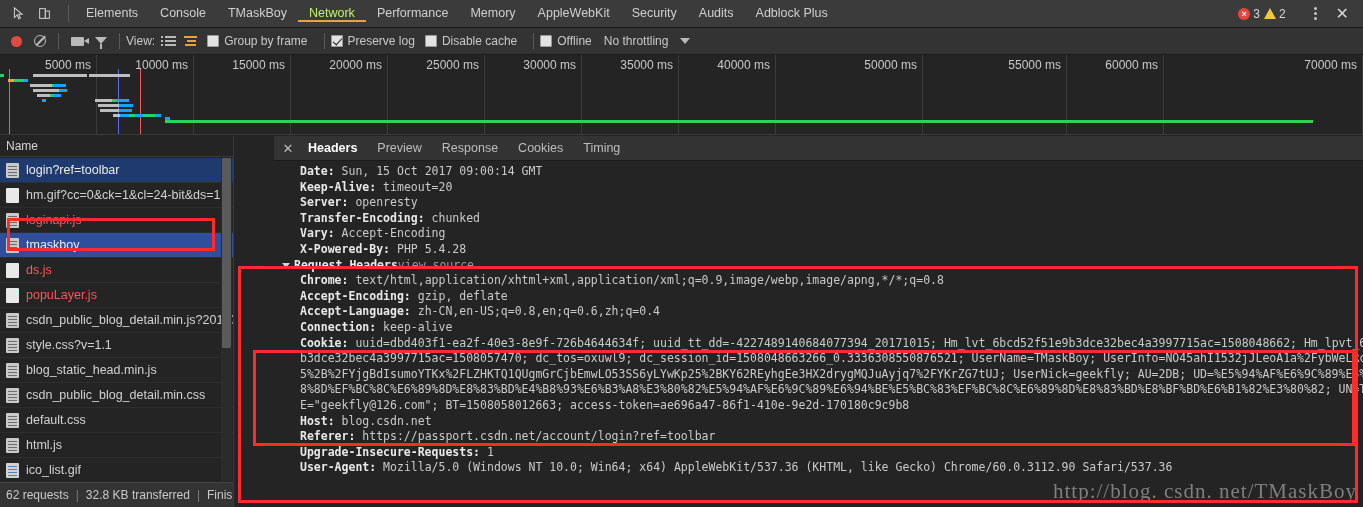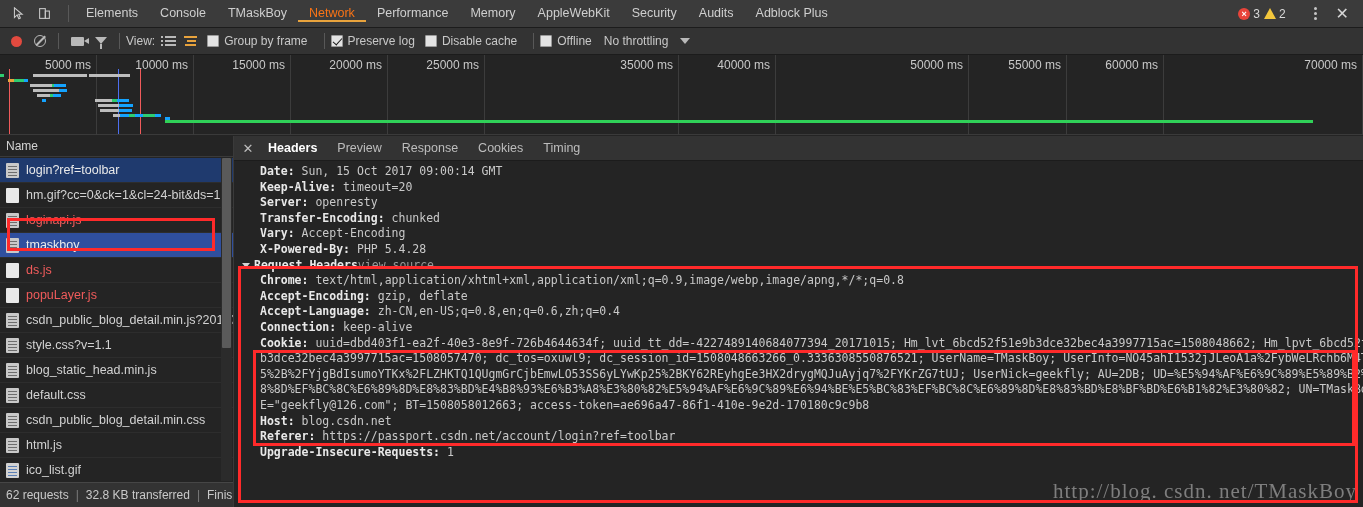--- a/index.html
+++ b/index.html
@@ -27,21 +27,21 @@
     color: #c9c9c9; cursor: pointer; border-radius: 2px;
   }
   .mb-sep { width: 1px; background: #595959; margin: 5px 6px; }
   .mb-tabs { display: flex; align-items: center; flex: 1; }
   .mb-tab {
     display: flex; align-items: center; padding: 0 11px;
     color: #cfcfcf; font-size: 12.5px; cursor: pointer;
     border-bottom: 2px solid transparent; position: relative; top: 0;
     white-space: nowrap;
   }
-  .mb-tab.active { color: #f97316; border-bottom-color: #e8a33d; }
+  .mb-tab.active { color: #bef264; border-bottom-color: #e8a33d; }
   .mb-right { display: flex; align-items: center; padding-right: 6px; gap: 4px; }
   .err-badge, .warn-badge { display: flex; align-items: center; gap: 3px; font-size: 12px; color: #d8d8d8; }
   .dot-err {
     width: 12px; height: 12px; border-radius: 50%; background: #e8443a;
     color: #fff; font-size: 9px; line-height: 12px; text-align: center; font-weight: bold;
   }
   .tri-warn {
     width: 0; height: 0; border-left: 6px solid transparent; border-right: 6px solid transparent;
     border-bottom: 11px solid #f2c63c; position: relative;
   }
@@ -105,21 +105,21 @@
   .ov-ruler { position: absolute; left: 0; right: 0; top: 0; height: 80px; }
   .ov-tick { position: absolute; top: 0; height: 80px; border-right: 1px solid #3c3c3c; }
   .ov-tick span {
     position: absolute; right: 5px; top: 3px; font-size: 12px; color: #c9c9c9; white-space: nowrap;
   }
   .ov-bar { position: absolute; height: 3px; border-radius: 0; }
   .ov-line-v { position: absolute; top: 14px; bottom: 0; width: 1px; }
   .ov-green-long { position: absolute; height: 3px; background: #30d158; }
 
   
-  .main { position: absolute; left: 0; right: 0; top: 136px; bottom: 0; display: flex; }
+  .main { position: absolute; left: 0; right: 0; top: 136px; bottom: 0; display: flex; gap: 40px; }
 
   
   .leftpane { width: 234px; position: relative; background: #242424; border-right: 1px solid #3a3a3a; }
   .list-head {
     height: 21px; display: flex; align-items: center; padding-left: 6px;
     color: #d4d4d4; font-size: 12px; border-bottom: 1px solid #3a3a3a; background: #242424;
   }
   .rows { position: absolute; top: 22px; left: 0; right: 0; bottom: 26px; overflow: hidden; }
   .row {
     height: 25px; display: flex; align-items: center; gap: 7px; padding-left: 6px;
@@ -298,27 +298,30 @@
         </div>
       <div class="ov-tick" style="left:194px;width:97px">
           <span>15000 ms</span>
         </div>
       <div class="ov-tick" style="left:291px;width:97px">
           <span>20000 ms</span>
         </div>
       <div class="ov-tick" style="left:388px;width:97px">
           <span>25000 ms</span>
         </div>
+      <div class="ov-tick" style="left:485px;width:97px">
+          <span>30000 ms</span>
+        </div>
       <div class="ov-tick" style="left:582px;width:97px">
           <span>35000 ms</span>
         </div>
       <div class="ov-tick" style="left:679px;width:97px">
           <span>40000 ms</span>
         </div>
-      <div class="ov-tick" style="left:872px;width:97px">
+      <div class="ov-tick" style="left:826px;width:97px">
           <span>50000 ms</span>
         </div>
       <div class="ov-tick" style="left:970px;width:97px">
           <span>55000 ms</span>
         </div>
       <div class="ov-tick" style="left:1067px;width:97px">
           <span>60000 ms</span>
         </div>
       <div class="ov-tick" style="left:1261px;width:102px">
           <span>70000 ms</span>
@@ -403,25 +406,25 @@
         <div class="row">
           <span class="ficon doc"></span>
           <span>style.css?v=1.1</span>
         </div>
         <div class="row">
           <span class="ficon doc"></span>
           <span>blog_static_head.min.js</span>
         </div>
         <div class="row">
           <span class="ficon doc"></span>
+          <span>csdn_public_blog_detail.min.css</span>
+        </div>
+        <div class="row">
+          <span class="ficon doc"></span>
           <span>default.css</span>
-        </div>
-        <div class="row">
-          <span class="ficon doc"></span>
-          <span>csdn_public_blog_detail.min.css</span>
         </div>
         <div class="row">
           <span class="ficon doc"></span>
           <span>html.js</span>
         </div>
         <div class="row">
           <span class="ficon img"></span>
           <span>ico_list.gif</span>
         </div>
 
@@ -469,20 +472,21 @@
 
         <div class="hline indent"><span class="k">Cookie:</span> <span class="v">uuid=dbd403f1-ea2f-40e3-8e9f-726b4644634f; uuid_tt_dd=-4227489140684077394_20171015; Hm_lvt_6bcd52f51e9b3dce32bec4a3997715ac=1508048662; Hm_lpvt_6bcd52f51e9</span></div>
         <div class="hline indent"><span class="v">b3dce32bec4a3997715ac=1508057470; dc_tos=oxuwl9; dc_session_id=1508048663266_0.3336308550876521; UserName=TMaskBoy; UserInfo=NO45ahI1532jJLeoA1a%2FybWeLRchb6M4TE4Hy</span></div>
         <div class="hline indent"><span class="v">5%2B%2FYjgBdIsumoYTKx%2FLZHKTQ1QUgmGrCjbEmwLO53SS6yLYwKp25%2BKY62REyhgEe3HX2drygMQJuAyjq7%2FYKrZG7tUJ; UserNick=geekfly; AU=2DB; UD=%E5%94%AF%E6%9C%89%E5%89%B2%E8%88</span></div>
         <div class="hline indent"><span class="v">8%8D%EF%BC%8C%E6%89%8D%E8%83%BD%E4%B8%93%E6%B3%A8%E3%80%82%E5%94%AF%E6%9C%89%E6%94%BE%E5%BC%83%EF%BC%8C%E6%89%8D%E8%83%BD%E8%BF%BD%E6%B1%82%E3%80%82; UN=TMaskBoy; U</span></div>
         <div class="hline indent"><span class="v">E="geekfly@126.com"; BT=1508058012663; access-token=ae696a47-86f1-410e-9e2d-170180c9c9b8</span></div>
 
         <div class="hline indent"><span class="k">Host:</span> <span class="v">blog.csdn.net</span></div>
         <div class="hline indent"><span class="k">Referer:</span> <span class="v">https://passport.csdn.net/account/login?ref=toolbar</span></div>
         <div class="hline indent"><span class="k">Upgrade-Insecure-Requests:</span> <span class="v">1</span></div>
+        <div class="hline indent"><span class="k">User-Agent:</span> <span class="v">Mozilla/5.0 (Windows NT 10.0; Win64; x64) AppleWebKit/537.36 (KHTML, like Gecko) Chrome/60.0.3112.90 Safari/537.36</span></div>
       </div>
     </div>
   </div>
 
   <div class="annot" style="left:7px; top:218px; width:208px; height:33px;"></div>
   <div class="annot" style="left:238px; top:266px; width:1120px; height:237px;"></div>
   <div class="annot" style="left:253px; top:350px; width:1102px; height:96px;"></div>
 
   <div class="watermark">http://blog. csdn. net/TMaskBoy</div>
 </div>

